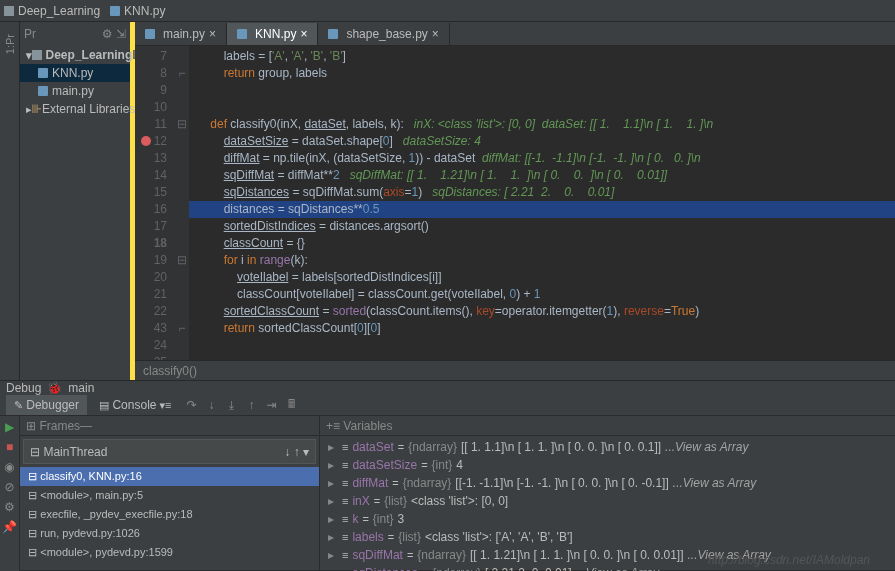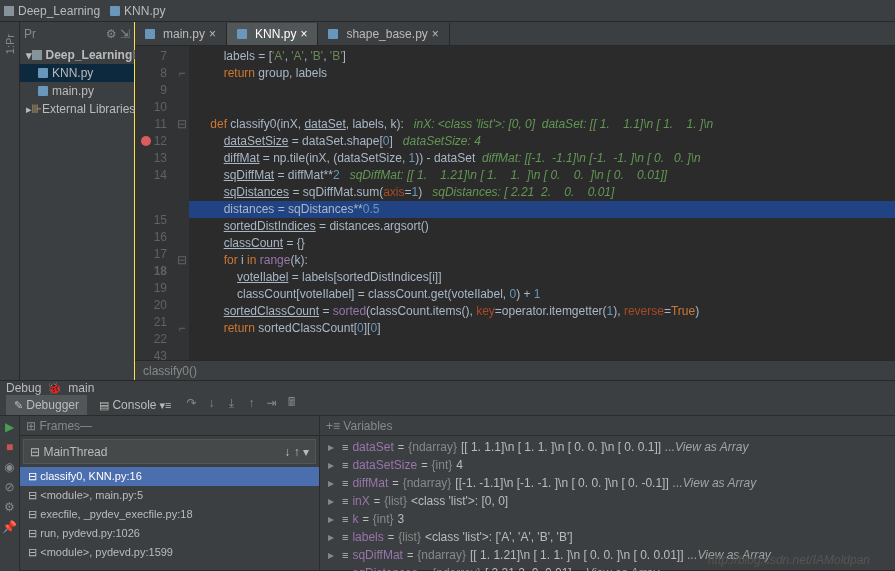--- a/index.html
+++ b/index.html
@@ -2,21 +2,21 @@
 <html><head>
 <meta charset="utf-8">
 <style>
 *{box-sizing:border-box;margin:0;padding:0;font-family:'Segoe UI',Arial,sans-serif;font-size:12px}
 body{background:#2b2b2b;color:#a9b7c6;width:895px;height:571px;overflow:hidden}
 .top-bar{height:22px;background:#3c3f41;border-bottom:1px solid #282828;display:flex;align-items:center;padding:0 4px;color:#bbb}
 .top-bar .item{margin-right:10px;display:flex;align-items:center}
 .main-area{display:flex;height:358px}
 .left-gutter{width:20px;background:#3c3f41;border-right:1px solid #282828;display:flex;flex-direction:column;align-items:center;padding-top:6px;color:#888}
 .left-gutter .tab{writing-mode:vertical-rl;transform:rotate(180deg);padding:6px 2px;font-size:11px}
-.proj-panel{width:115px;background:#3c3f41;border-right:1px solid #fde047;padding-top:2px}
+.proj-panel{width:115px;background:#3c3f41;border-right:5px solid #fde047;padding-top:2px}
 .proj-header{height:20px;display:flex;align-items:center;padding:0 4px;color:#888;font-size:11px}
 .proj-tree{padding:2px 0}
 .tree-item{padding:2px 4px 2px 18px;font-size:11px;color:#bbb;display:flex;align-items:center;white-space:nowrap}
 .tree-root{padding-left:6px;font-weight:600}
 .tree-item.sel{background:#0d293e}
 .file-ico{width:10px;height:10px;background:#6897bb;margin-right:4px;border-radius:1px;flex-shrink:0}
 .dir-ico{width:10px;height:10px;background:#87939a;margin-right:4px;flex-shrink:0}
 .editor-wrap{flex:1;display:flex;flex-direction:column;background:#2b2b2b;min-width:0}
 .tabs{height:24px;background:#3c3f41;display:flex;align-items:flex-end;border-bottom:1px solid #282828}
 .tab-item{padding:4px 10px;background:#3c3f41;color:#bbb;font-size:11px;border-right:1px solid #282828;display:flex;align-items:center;gap:4px}
@@ -26,21 +26,21 @@
 .gutter .bp{position:absolute;left:6px;width:10px;height:10px;background:#db5c5c;border-radius:50%}
 .fold-gutter{width:14px;background:#313335;padding-top:2px;line-height:17px;color:#606366;font-family:monospace;text-align:center}
 .code{flex:1;font-family:Consolas,monospace;line-height:17px;padding:2px 0;white-space:pre;overflow:hidden}
 .code .line{padding:0 8px;height:17px}
 .code .line.cur{background:#214283}
 .k{color:#cc7832}.s{color:#6a8759}.n{color:#6897bb}.c{color:#629755;font-style:italic}.p{color:#aa4926}.b{color:#9876aa}
 .u{text-decoration:underline}
 .crumbs{height:20px;background:#3c3f41;border-top:1px solid #282828;padding:0 8px;color:#888;font-size:11px;display:flex;align-items:center}
 .debug-panel{height:190px;background:#3c3f41;border-top:1px solid #282828;display:flex;flex-direction:column}
 .debug-header{height:20px;padding:0 6px;color:#bbb;font-size:11px;display:flex;align-items:center;gap:6px}
-.debug-tabs{height:22px;display:flex;align-items:flex-start;padding:0 6px;gap:4px;border-bottom:1px solid #2b2b2b}
+.debug-tabs{height:22px;display:flex;align-items:center;padding:0 6px;gap:4px;border-bottom:1px solid #2b2b2b}
 .dtab{padding:3px 8px;color:#bbb;font-size:11px}
 .dtab.active{background:#515658}
 .dicon{width:16px;height:16px;display:inline-flex;align-items:center;justify-content:center;color:#888}
 .debug-body{flex:1;display:flex}
 .debug-left-gutter{width:20px;background:#3c3f41;border-right:1px solid #2b2b2b;display:flex;flex-direction:column;align-items:center;padding-top:4px;gap:6px}
 .frames-panel{width:300px;border-right:1px solid #2b2b2b;display:flex;flex-direction:column}
 .panel-hdr{height:20px;padding:0 6px;color:#888;font-size:11px;display:flex;align-items:center;justify-content:flex-start;border-bottom:1px solid #2b2b2b}
 .dropdown{height:25px;margin:3px;background:#45494a;border:1px solid #555;padding:2px 6px;font-size:11px;color:#bbb;display:flex;align-items:center;justify-content:space-between}
 .frame-list{flex:1;overflow:hidden}
 .frame-item{padding:3px 8px;font-size:11px;color:#bbb;white-space:nowrap;overflow:hidden;text-overflow:ellipsis}
@@ -114,21 +114,21 @@
     <div class="code-area">
       <div class="gutter" id="gutter">
           <div style="position: relative;">7</div>
           <div style="position: relative;">8</div>
           <div style="position: relative;">9</div>
           <div style="position: relative;">10</div>
           <div style="position: relative;">11</div>
           <div style="position: relative;">12<span class="bp" style="top: 3px;"></span></div>
           <div style="position: relative;">13</div>
           <div style="position: relative;">14</div>
-          <div style="position: relative; margin-top: 28px;">15</div>
+          <div style="position: relative;">15</div>
           <div style="position: relative;">16</div>
           <div style="position: relative;">17</div>
           <div style="position: relative; font-weight: bold;">18</div>
           <div style="position: relative;">19</div>
           <div style="position: relative;">20</div>
           <div style="position: relative;">21</div>
           <div style="position: relative;">22</div>
           <div style="position: relative;">43</div>
           <div style="position: relative;">24</div>
           <div style="position: relative;">25</div>

